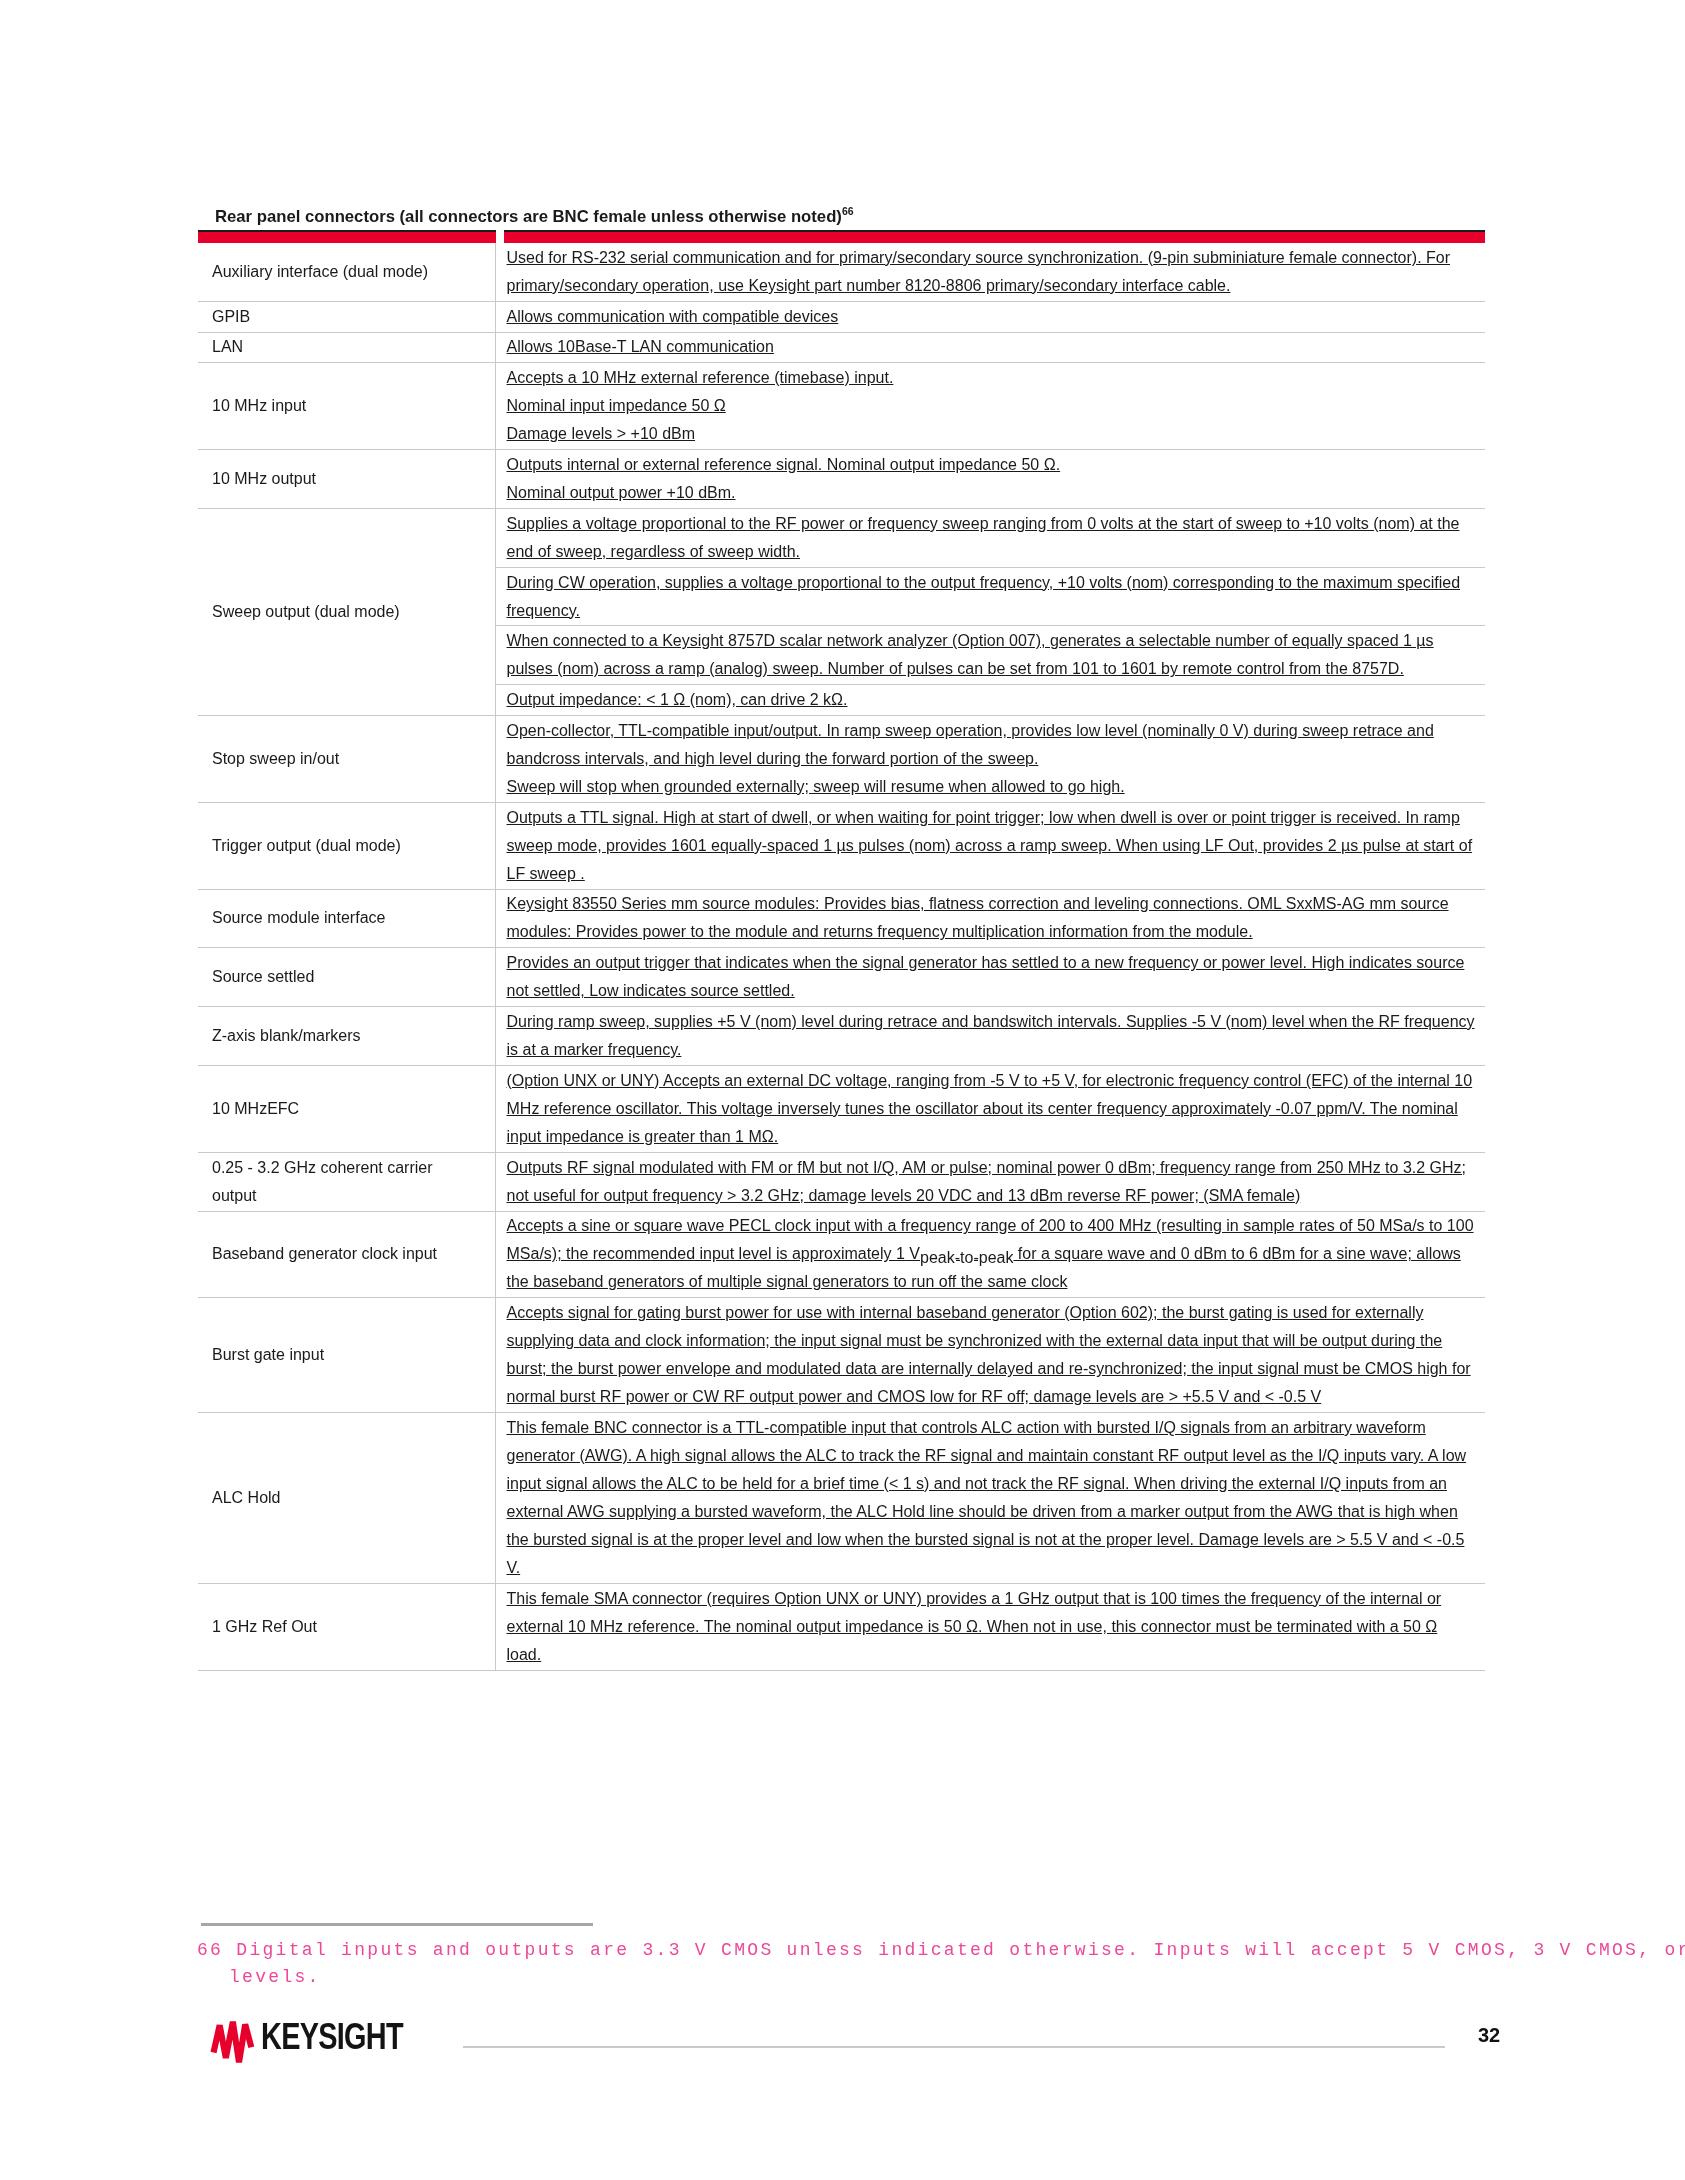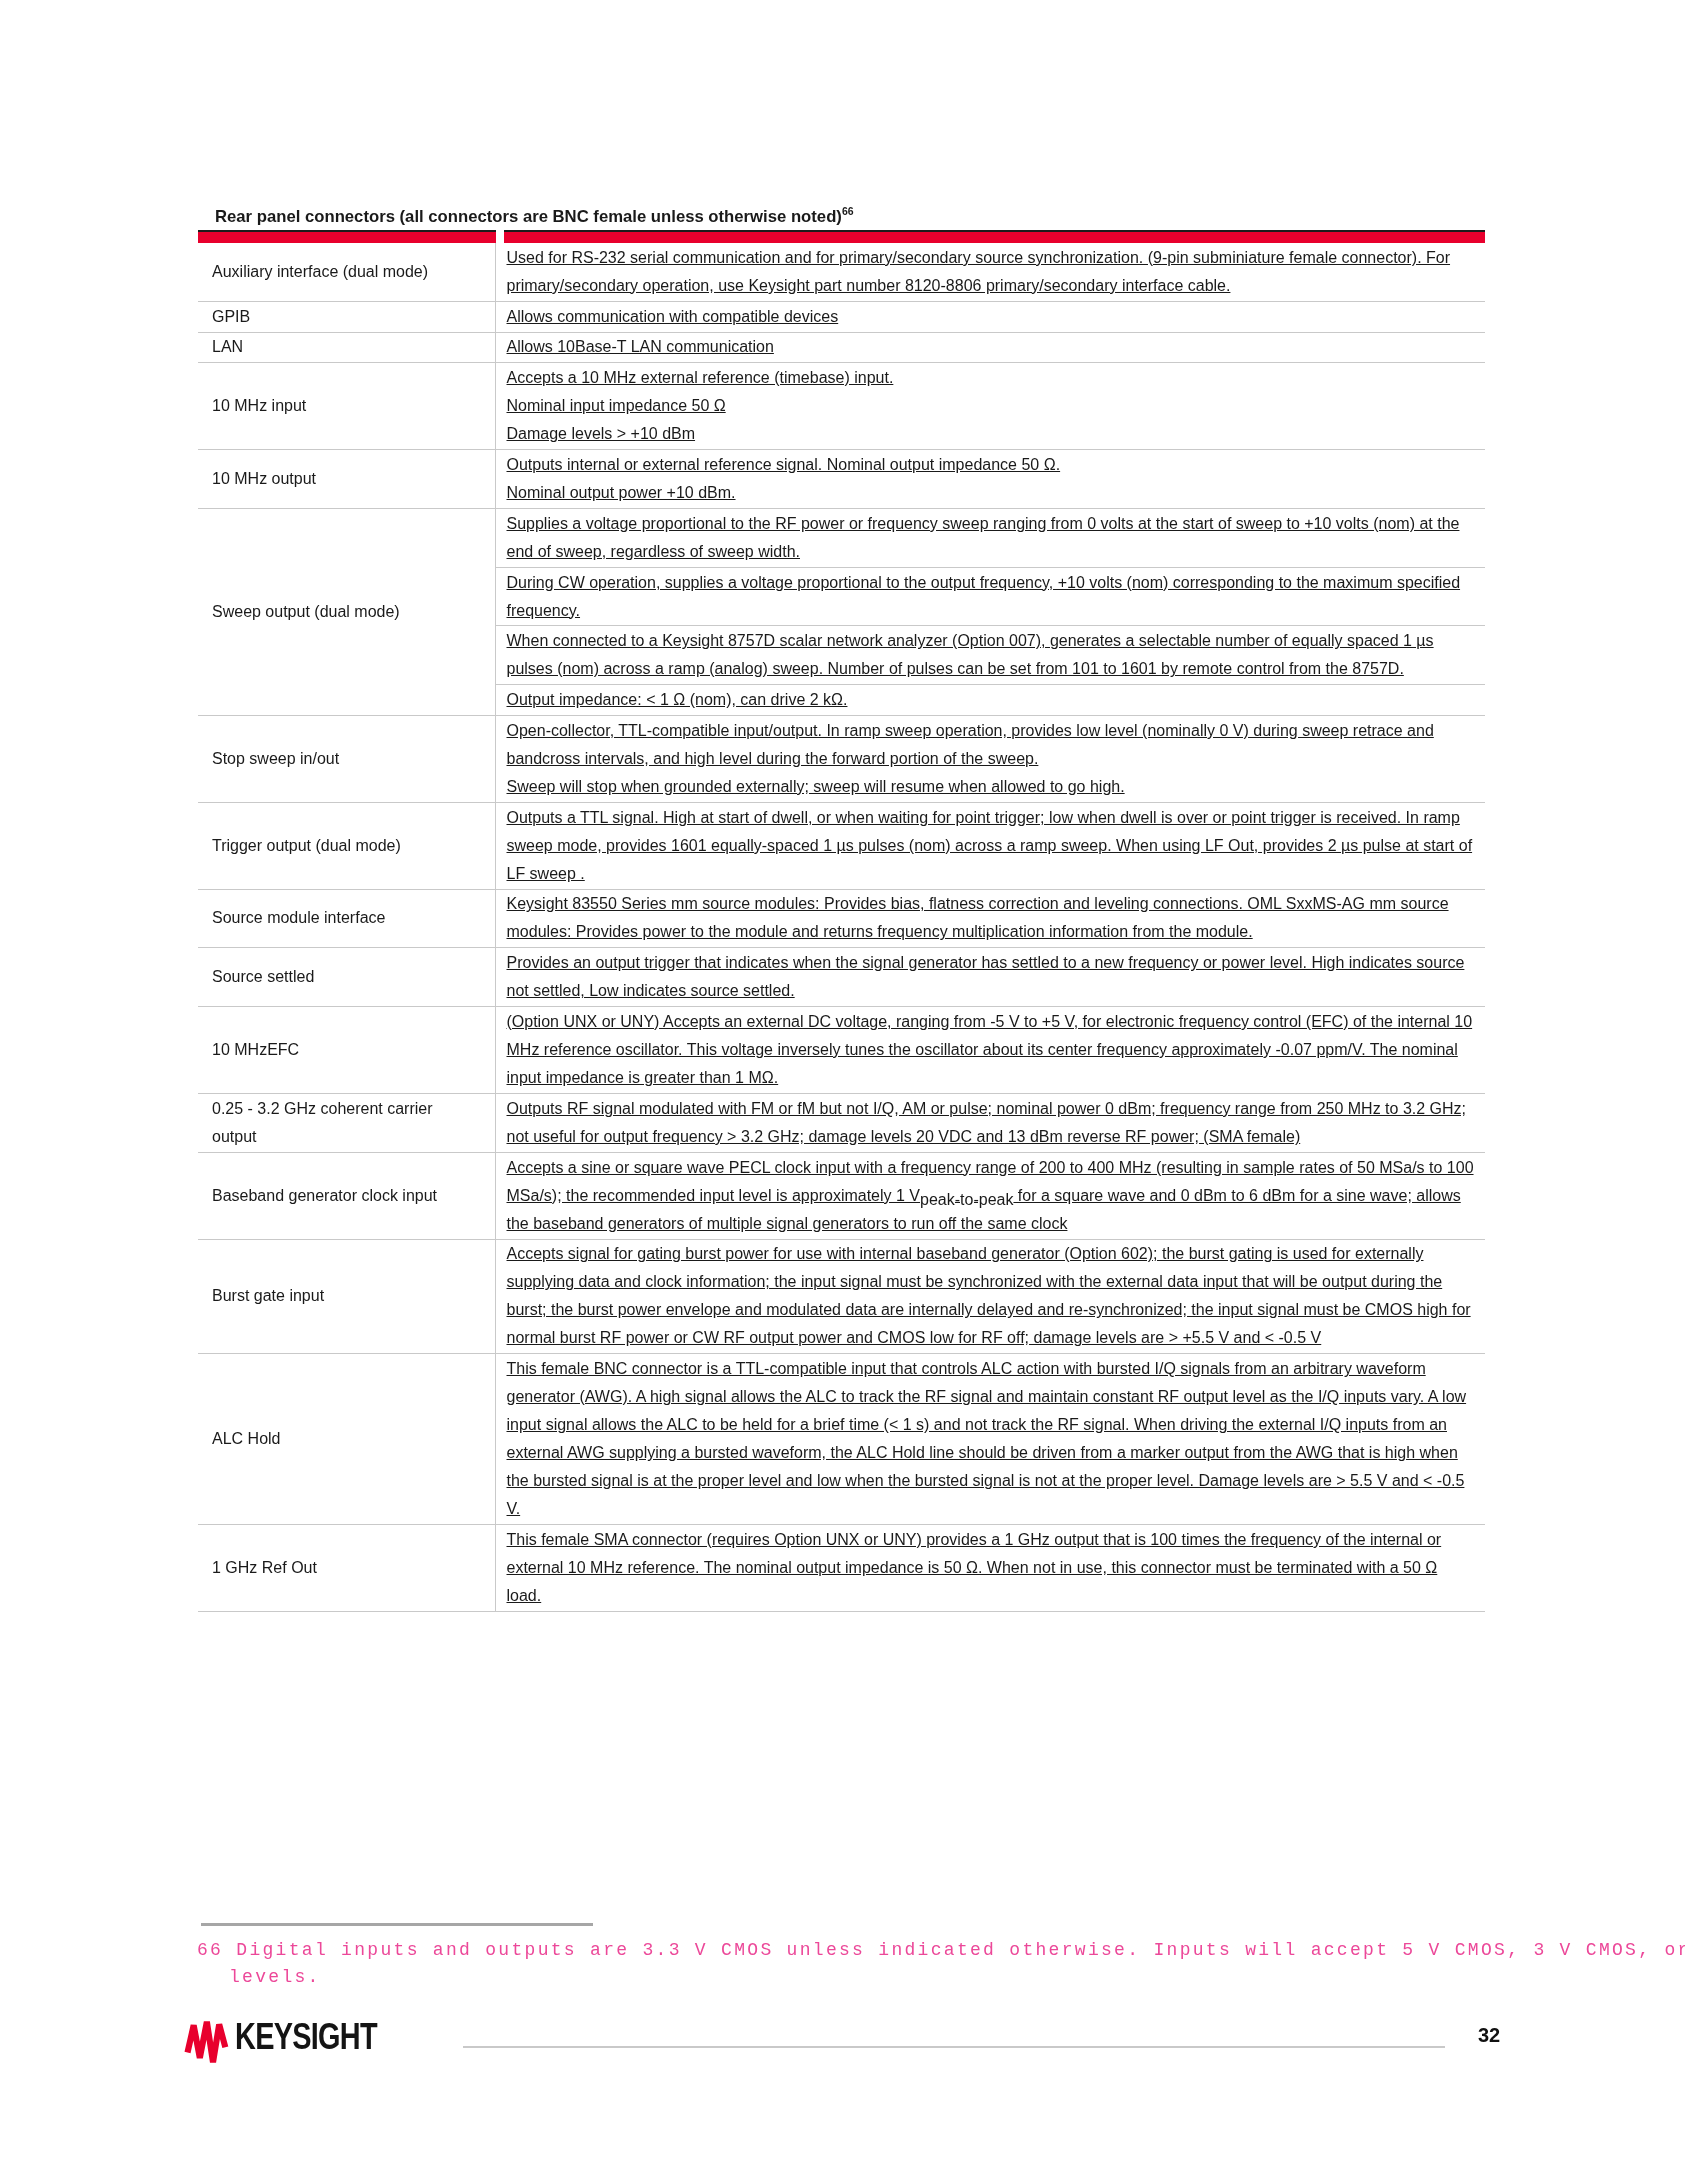--- a/index.html
+++ b/index.html
@@ -34,21 +34,21 @@
   .subcell:not(:last-child){border-bottom:0.9px solid #c9c9c9;}
   .subcell sub{font-size:16px;line-height:0;vertical-align:-3.5px;}
 
   
   .footnote-rule{position:absolute;left:201px;top:1923px;width:392px;height:2.6px;background:#a6a6a6;}
   .footnote{position:absolute;left:197px;top:1937px;font-size:18px;letter-spacing:2.3px;line-height:27px;color:#ec4899;font-family:Liberation Mono, monospace;}
   .footnote .l1{white-space:nowrap;}
   .footnote .l2{padding-left:32px;}
 
   
-  .footer-logo{position:absolute;left:184px;top:2017px;display:flex;align-items:flex-start;}
+  .footer-logo{position:absolute;left:210px;top:2017px;display:flex;align-items:flex-start;}
   .spark{display:block;margin-top:1.8px;}
   .brand{
     display:inline-block;font-size:37px;font-weight:bold;letter-spacing:-0.9px;
     transform:scaleX(0.78);transform-origin:left center;line-height:40px;color:#141414;
   }
   .footer-line{position:absolute;left:463px;top:2046px;width:982px;height:1.8px;background:#c9c9c9;}
   .page-number{position:absolute;left:1478px;top:2024px;font-size:20px;font-weight:bold;color:#111;}
 </style>
 </head>
 <body>
@@ -123,20 +123,26 @@
           <div class="subcell">Keysight 83550 Series mm source modules: Provides bias, flatness correction and leveling connections. OML SxxMS-AG mm source modules: Provides power to the module and returns frequency multiplication information from the module.</div>
         </div>
       </div>
       <div class="trow">
         <div class="cell-label">Source settled</div>
         <div class="cell-desc">
           <div class="subcell">Provides an output trigger that indicates when the signal generator has settled to a new frequency or power level. High indicates source not settled, Low indicates source settled.</div>
         </div>
       </div>
       <div class="trow">
+        <div class="cell-label">Z-axis blank/markers</div>
+        <div class="cell-desc">
+          <div class="subcell">During ramp sweep, supplies +5 V (nom) level during retrace and bandswitch intervals. Supplies -5 V (nom) level when the RF frequency is at a marker frequency.</div>
+        </div>
+      </div>
+      <div class="trow">
         <div class="cell-label">10 MHzEFC</div>
         <div class="cell-desc">
           <div class="subcell">(Option UNX or UNY) Accepts an external DC voltage, ranging from -5 V to +5 V, for electronic frequency control (EFC) of the internal 10 MHz reference oscillator. This voltage inversely tunes the oscillator about its center frequency approximately -0.07 ppm/V. The nominal input impedance is greater than 1 MΩ.</div>
         </div>
       </div>
       <div class="trow">
         <div class="cell-label">0.25 - 3.2 GHz coherent carrier
 output</div>
         <div class="cell-desc">
           <div class="subcell">Outputs RF signal modulated with FM or fM but not I/Q, AM or pulse; nominal power 0 dBm; frequency range from 250 MHz to 3.2 GHz; not useful for output frequency &gt; 3.2 GHz; damage levels 20 VDC and 13 dBm reverse RF power; (SMA female)</div>

